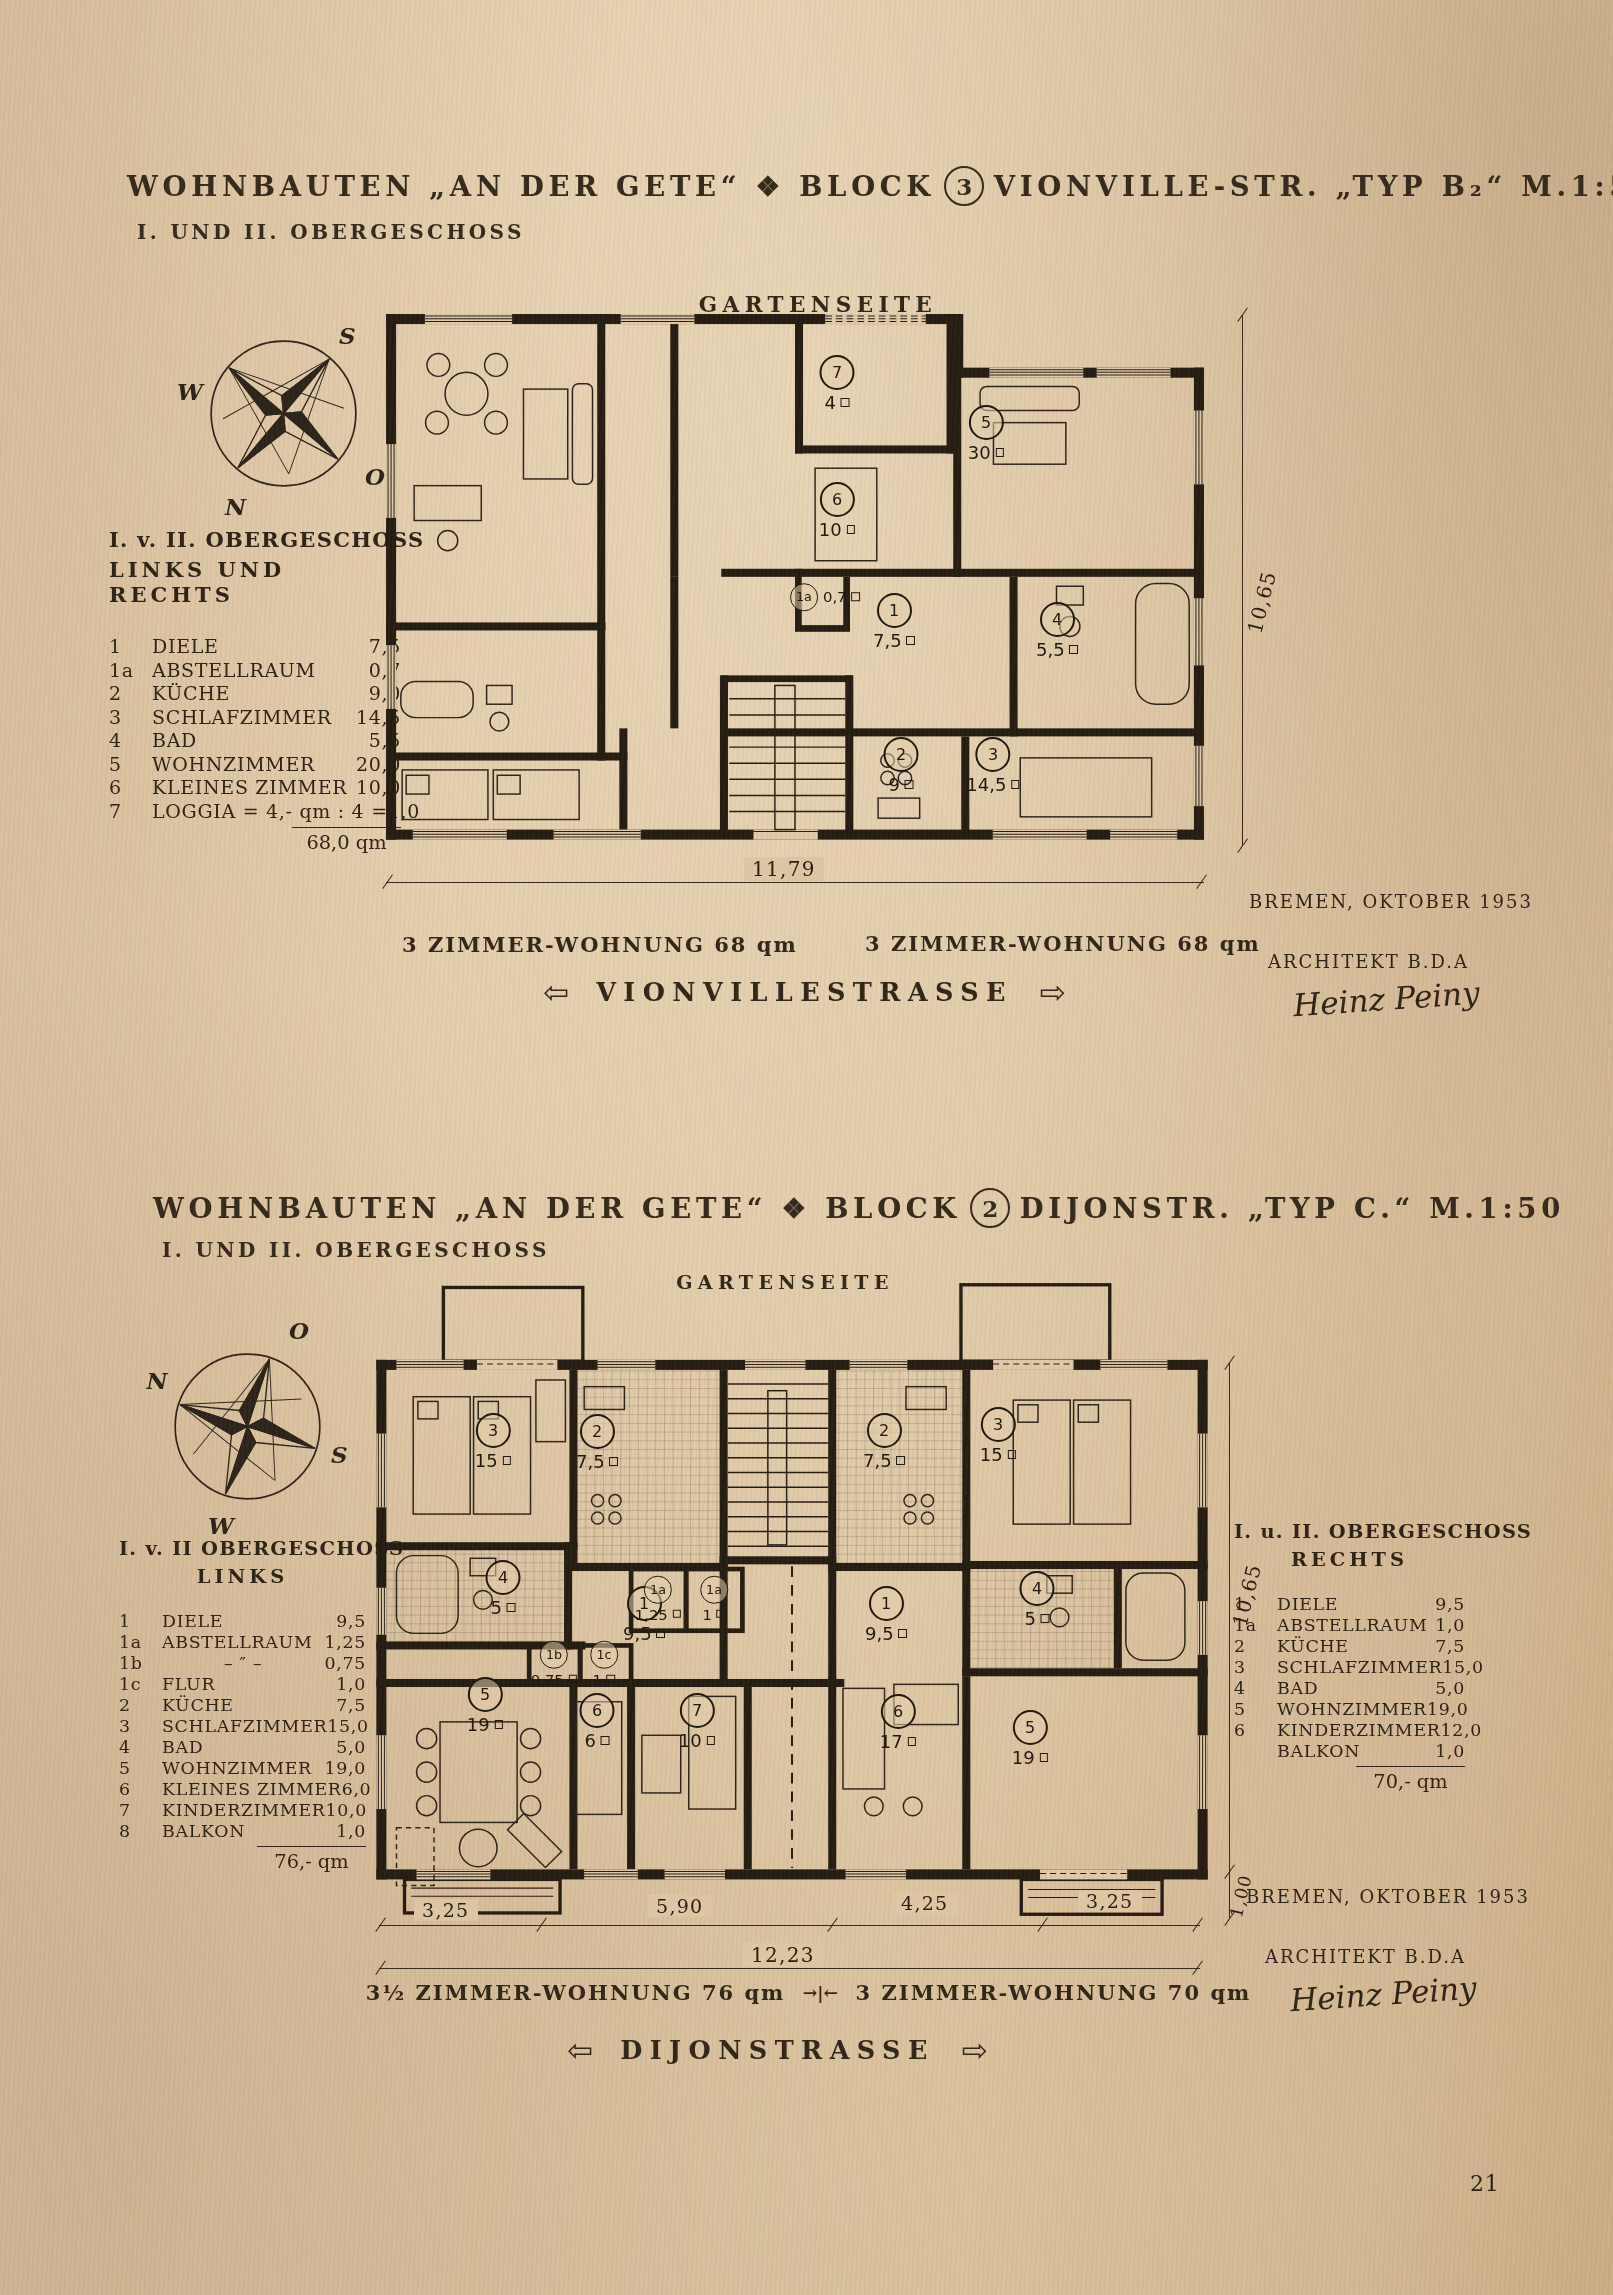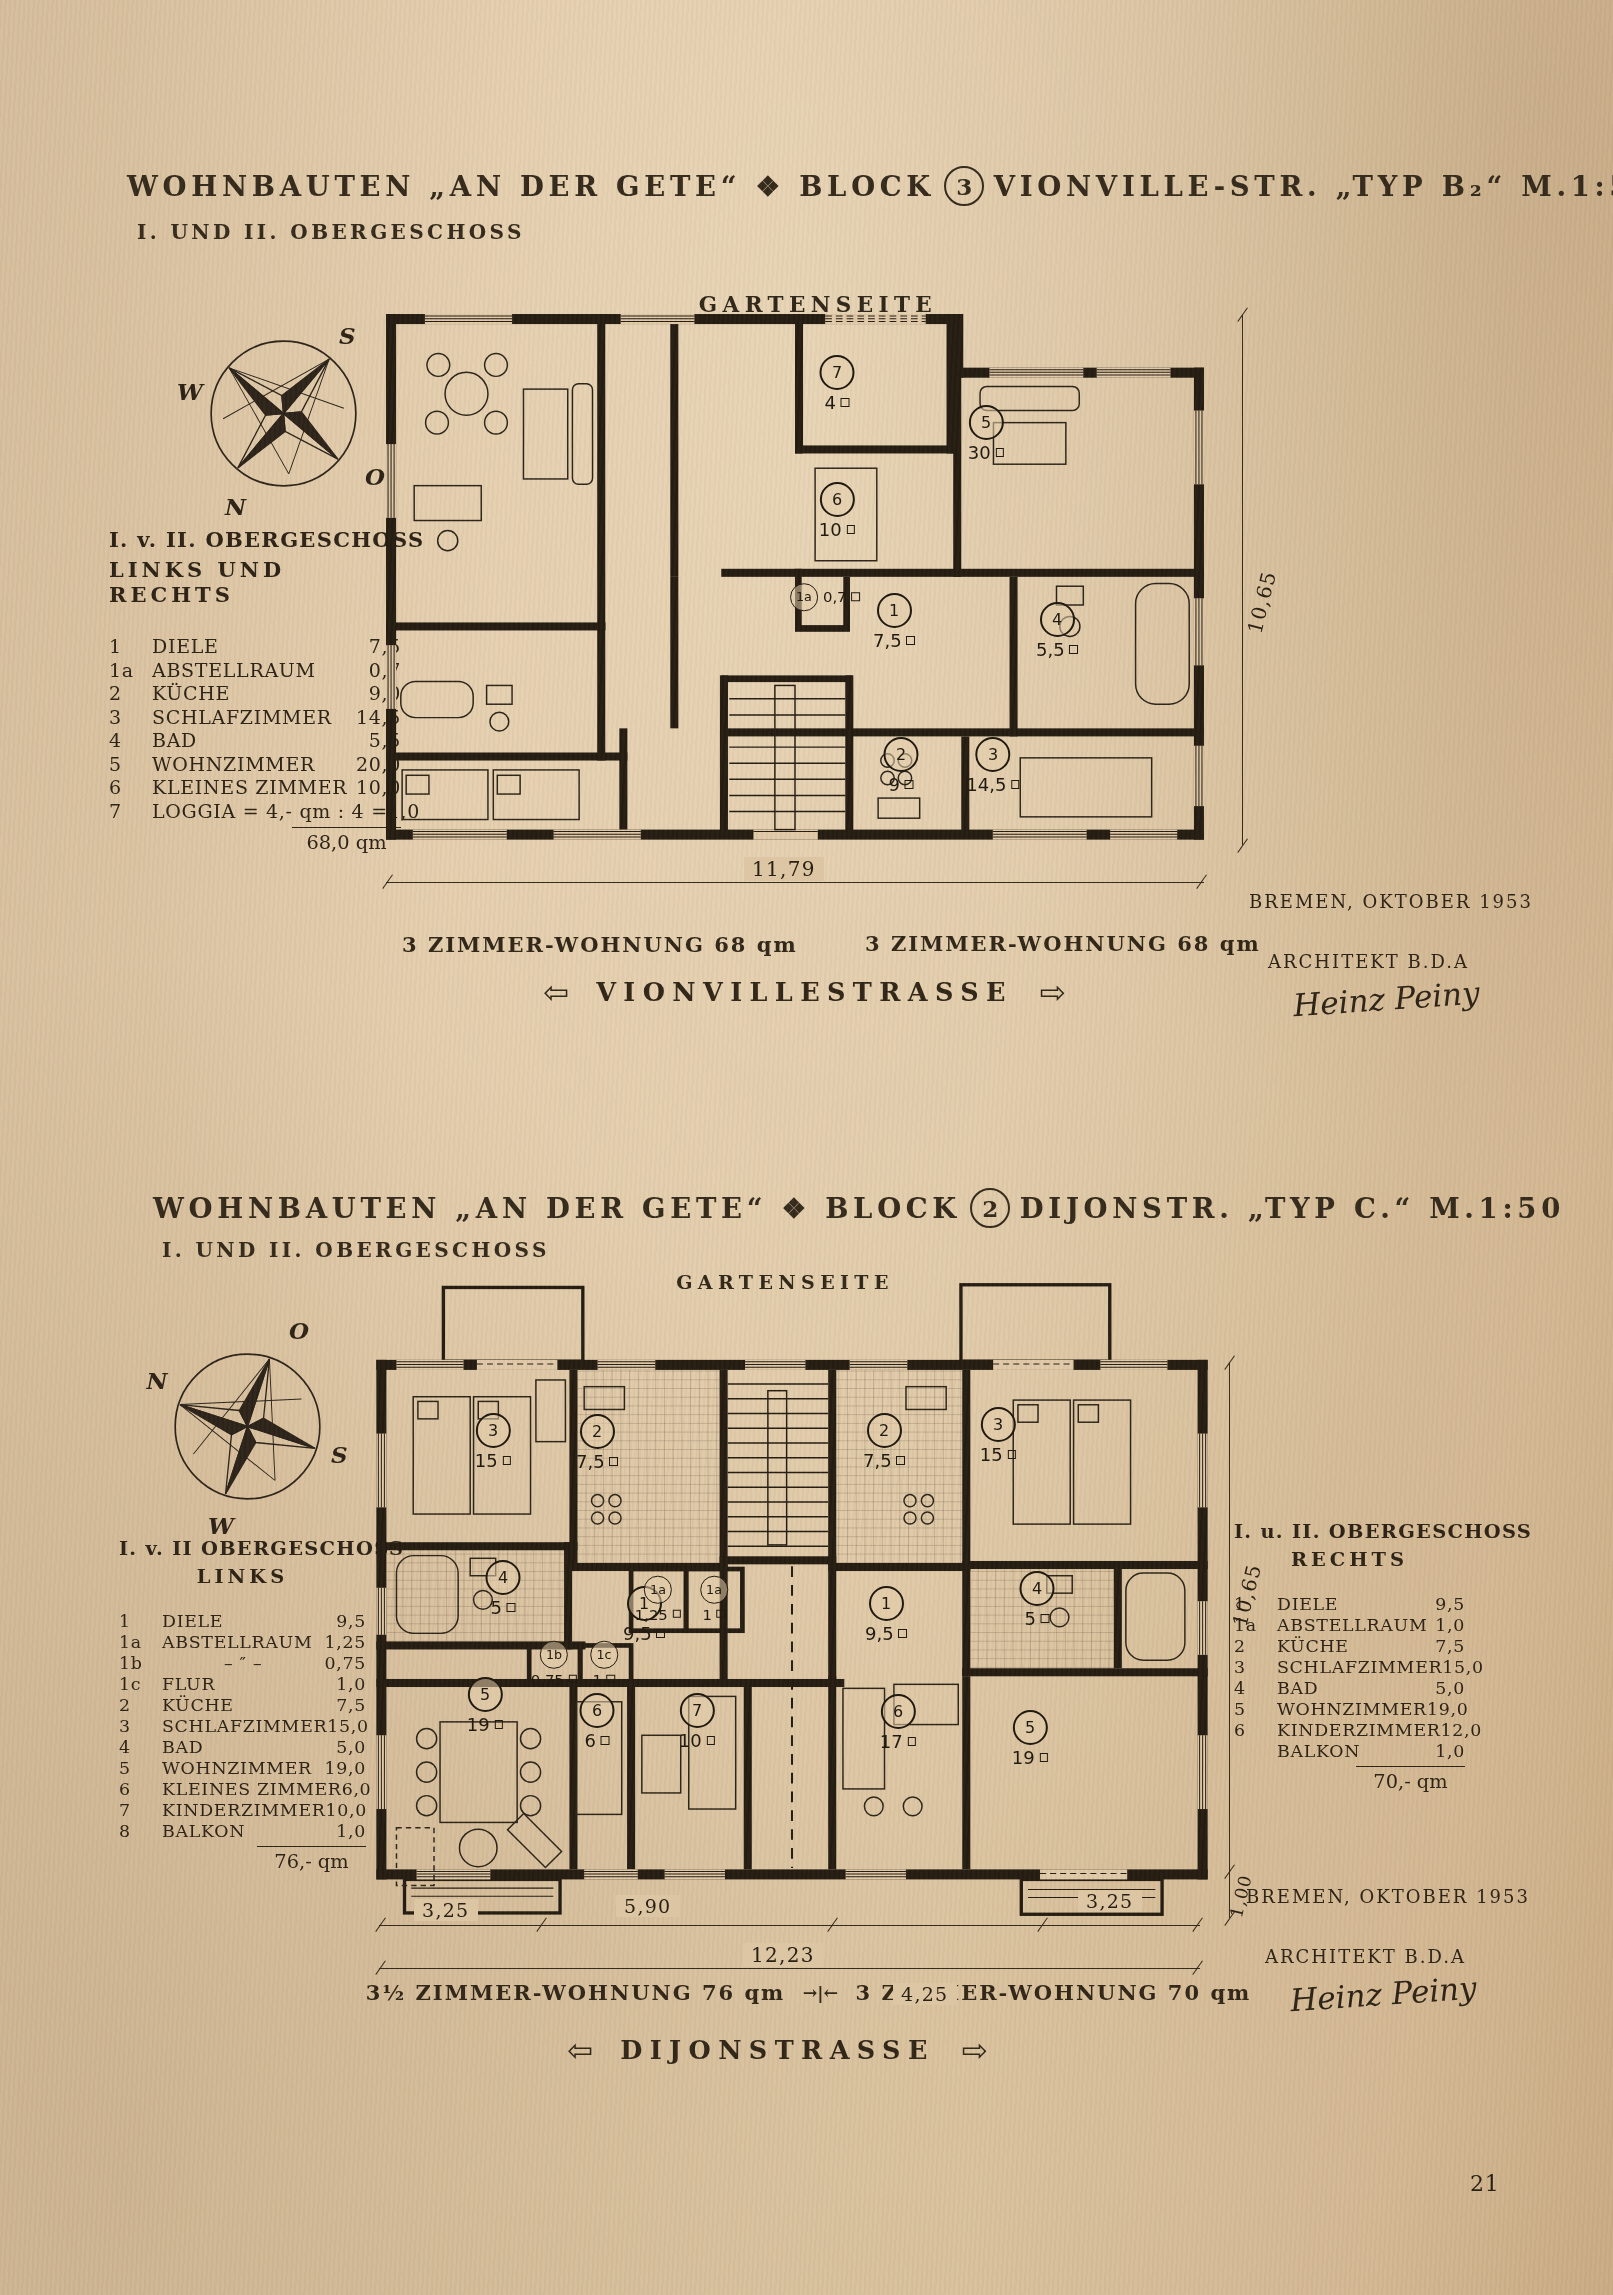--- a/index.html
+++ b/index.html
@@ -683,22 +683,22 @@
 </div>
 
 <div class="dim-h" style="left:379px;top:1925px;width:821px;">
   <span class="tick" style="left:-6.7px;"></span>
   <span class="tick" style="left:154px;"></span>
   <span class="tick" style="left:445px;"></span>
   <span class="tick" style="left:655px;"></span>
   <span class="tick" style="right:-6.7px;"></span>
 </div>
 <div class="dimtext" style="left:414px;top:1899px;font-size:19px;">3,25</div>
-<div class="dimtext" style="left:616px;top:1895px;font-size:19px;">5,90</div>
-<div class="dimtext" style="left:893px;top:1983px;font-size:19px;">4,25</div>
+<div class="dimtext" style="left:648px;top:1895px;font-size:19px;">5,90</div>
+<div class="dimtext" style="left:893px;top:1892px;font-size:19px;">4,25</div>
 <div class="dimtext" style="left:1078px;top:1890px;font-size:19px;">3,25</div>
 <div class="dim-h" style="left:379px;top:1968px;width:821px;">
   <span class="tick" style="left:-6.7px;"></span>
     <span class="tick" style="right:-6.7px;"></span>
 </div>
 <div class="dimtext" style="left:743px;top:1943px;">12,23</div>
 <div class="dim-v" style="left:1229px;top:1363px;height:508px;">
   <span class="tick" style="top:-1.3px;"></span>
     <span class="tick" style="bottom:-1.3px;"></span>
 </div>

